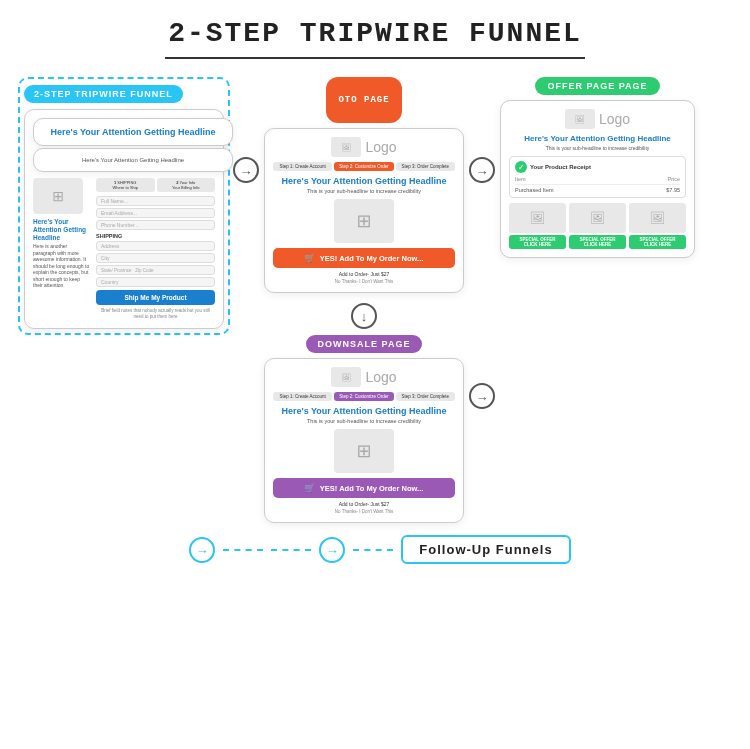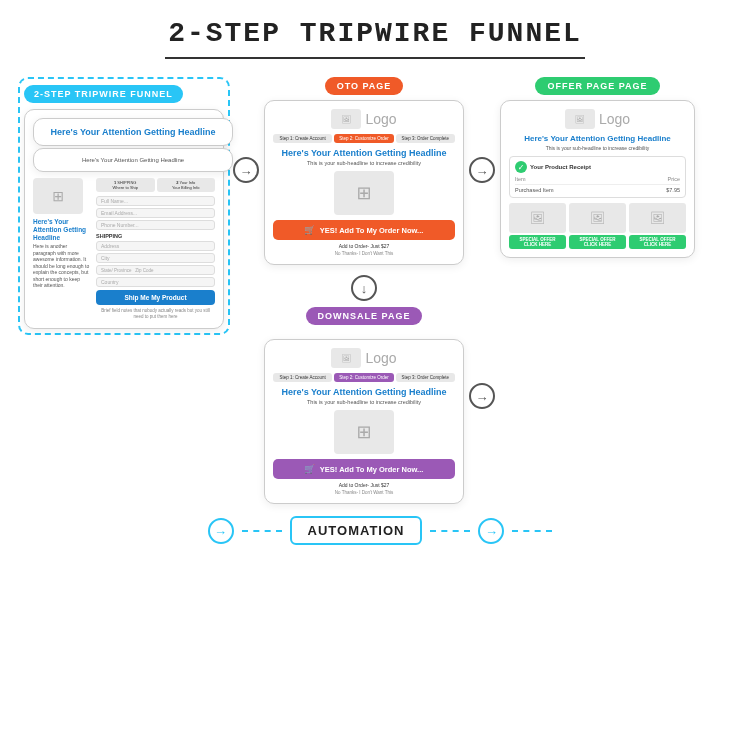--- a/index.html
+++ b/index.html
@@ -217,34 +217,35 @@
       color: #555;
     }
 
     .page-badge-red {
       background: #f05a28;
       color: #fff;
       font-size: 9px;
       font-weight: bold;
       letter-spacing: 1px;
       border-radius: 12px;
-      padding: 4px 12px;
+      padding: 18px 12px;
       display: inline-block;
       margin-bottom: 5px;
+      font-family: Liberation Mono, monospace;
     }
     .page-badge-purple {
       background: #9b59b6;
       color: #fff;
       font-size: 9px;
       font-weight: bold;
       letter-spacing: 1px;
       border-radius: 12px;
       padding: 4px 12px;
       display: inline-block;
-      margin-bottom: 14px;
+      margin-bottom: 5px;
     }
 
     .oto-card {
       border: 1.5px solid #ccc;
       border-radius: 10px;
       background: #fff;
       padding: 8px;
       width: 200px;
       box-shadow: 0 2px 8px rgba(0,0,0,0.07);
     }
@@ -742,17 +743,17 @@
         </div>
       </div>
     </div>
 
   </div>
 </div>
 
 <div class="bottom-row">
   <div class="arrow-circle-right-blue">→</div>
   <div class="dashed-line"></div>
-  <div class="automation-badge">AUTOMATION</div>
   <div class="dashed-line"></div>
   <div class="arrow-circle-right-blue">→</div>
   <div class="dashed-line"></div>
+  <div class="followup-badge">Follow-Up Funnels</div>
 </div>
 
 </body></html>

